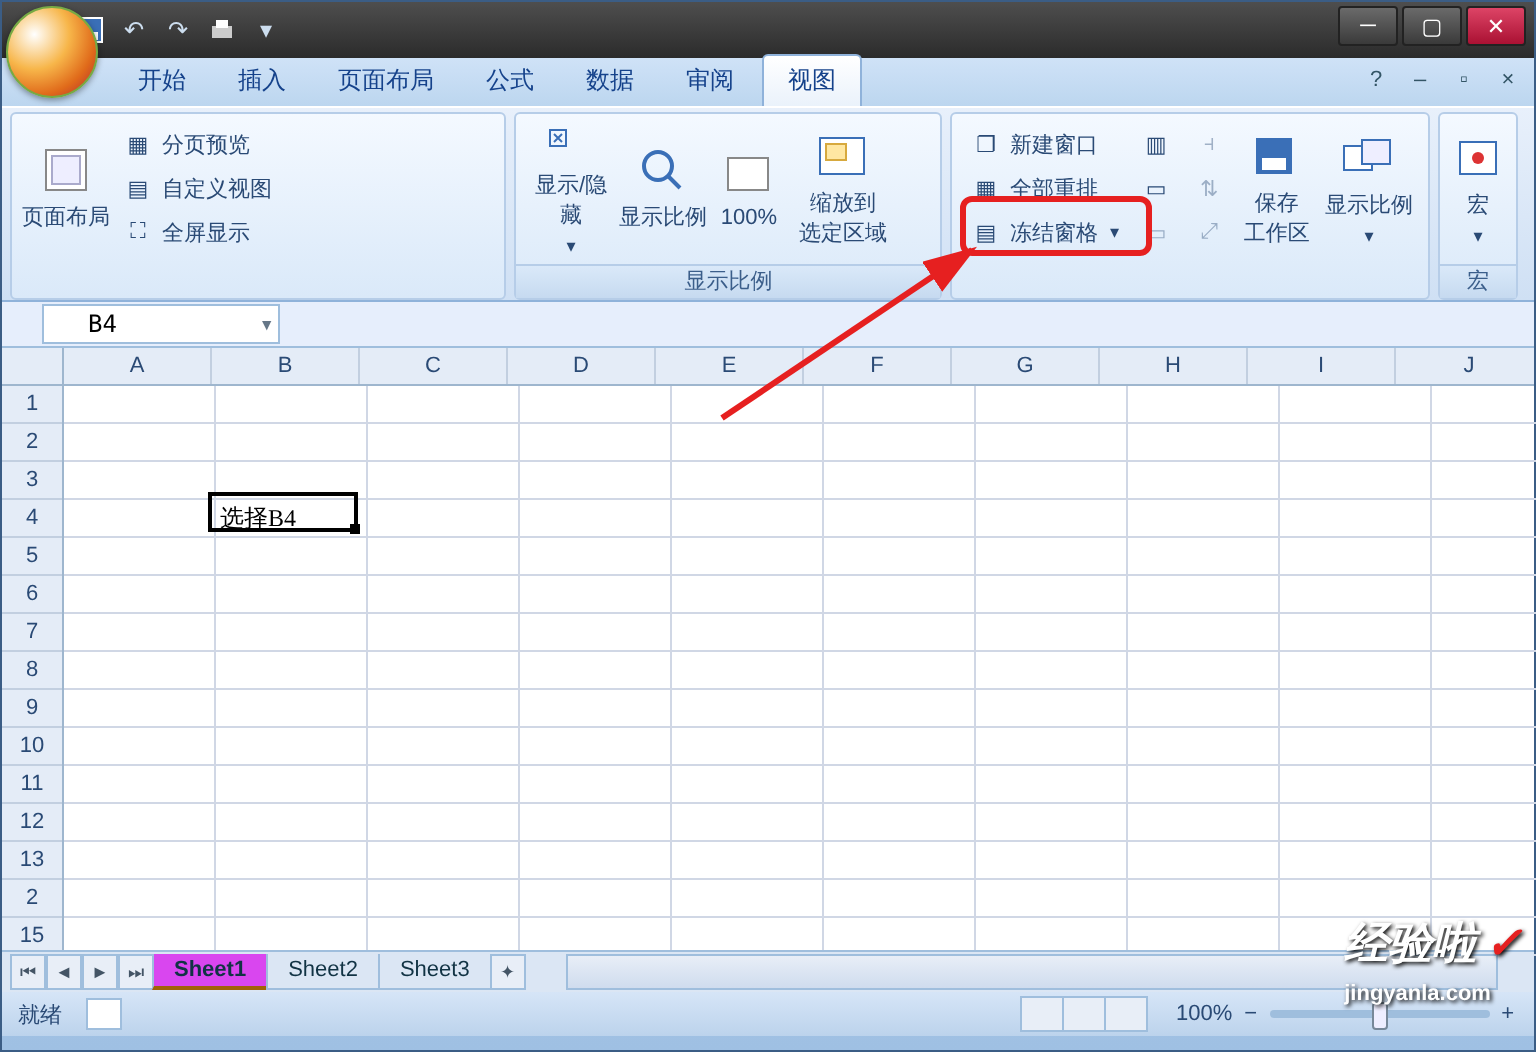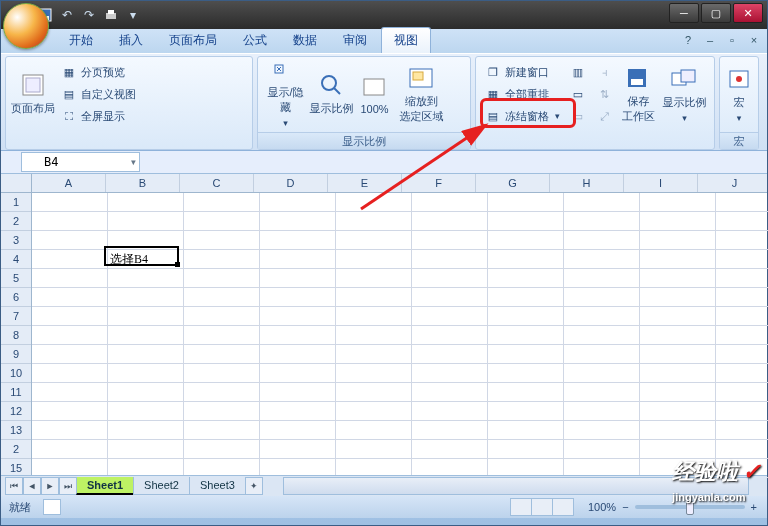--- a/index.html
+++ b/index.html
@@ -43,21 +43,21 @@
 .rowhdr{height:18px;border-bottom:1px solid #c2cfe0;text-align:center;font-size:11px;color:#2a4a75;line-height:18px;font-family:Arial}
 .cells{position:relative;flex:1}
 .cell-row{height:18px;border-bottom:1px solid #d0d7e5;display:flex}
 .cell{border-right:1px solid #d0d7e5;height:18px;font-size:12px;font-family:SimSun;line-height:18px;padding-left:2px;overflow:hidden;white-space:nowrap}
 .active-cell{position:absolute;border:2px solid #000;background:transparent;pointer-events:none;box-sizing:border-box}
 .active-cell::after{content:"";position:absolute;right:-3px;bottom:-3px;width:5px;height:5px;background:#000}
 .sheet-tabs{height:20px;background:#dbe6f4;display:flex;align-items:center;border-top:1px solid #9fbedd;padding-left:4px;position:relative}
 .nav-arrows{display:flex;gap:0}
 .nav-arrow{width:16px;height:16px;border:1px solid #9fbedd;background:#e8eef7;display:flex;align-items:center;justify-content:center;font-size:9px;color:#456}
 .sheettab{padding:2px 10px;background:#fff;border:1px solid #9fbedd;border-top:none;font-size:11px;color:#134;margin-left:-1px}
-.sheettab.active{background:#bef264;font-weight:bold;border-bottom:2px solid #000000}
+.sheettab.active{background:#d946ef;font-weight:bold;border-bottom:2px solid #a16207}
 .sheettab.inactive{background:#dbe6f4}
 .hsb{flex:1;height:16px;margin-left:20px;margin-right:18px;background:linear-gradient(to bottom,#e8eef7,#cfdcee);border:1px solid #9fbedd}
 .statusbar{height:22px;background:linear-gradient(to bottom,#d6e5f7,#bcd3ec);display:flex;align-items:center;padding:0 8px;font-size:11px;color:#2a4a75;position:relative}
 .zoom{position:absolute;right:10px;display:flex;align-items:center;gap:6px}
 .zoom-slider{width:110px;height:4px;background:#9fbedd;border-radius:2px;position:relative}
 .zoom-slider::after{content:"";position:absolute;left:50%;top:-4px;width:6px;height:12px;background:#eef;border:1px solid #789;border-radius:2px;transform:translateX(-50%)}
 .viewbtns{display:flex;margin-right:8px}
 .viewbtn{width:20px;height:16px;border:1px solid #9fbedd;background:#e8eef7;margin-left:-1px}
 .watermark{position:absolute;right:6px;bottom:20px;color:#fff;font-style:italic;font-weight:bold;font-size:16px;text-shadow:1px 1px 2px #000;z-index:30;display:flex;align-items:center;gap:4px}
 .watermark .wm-main{font-size:22px}

